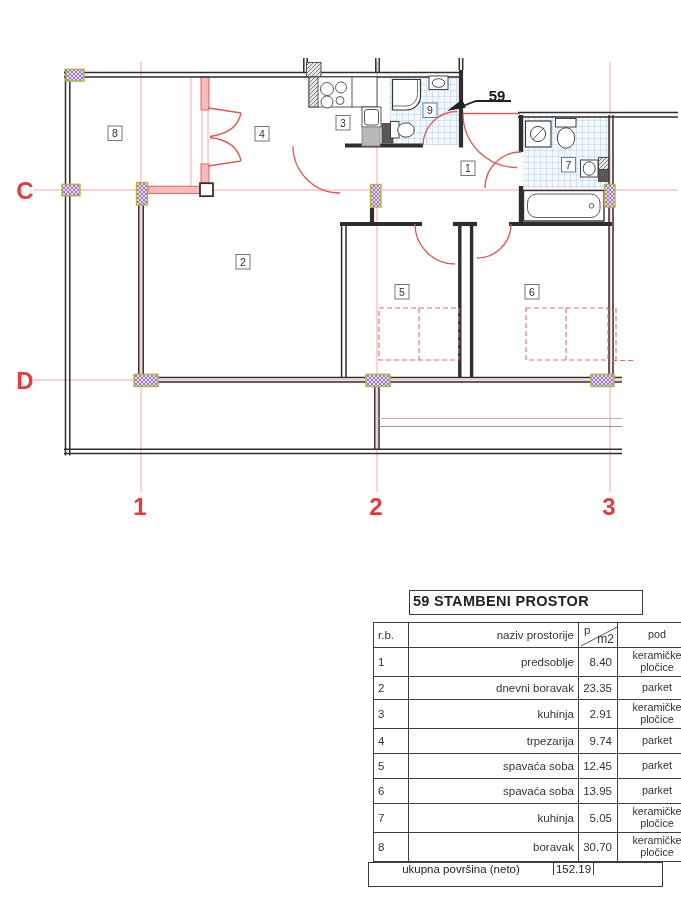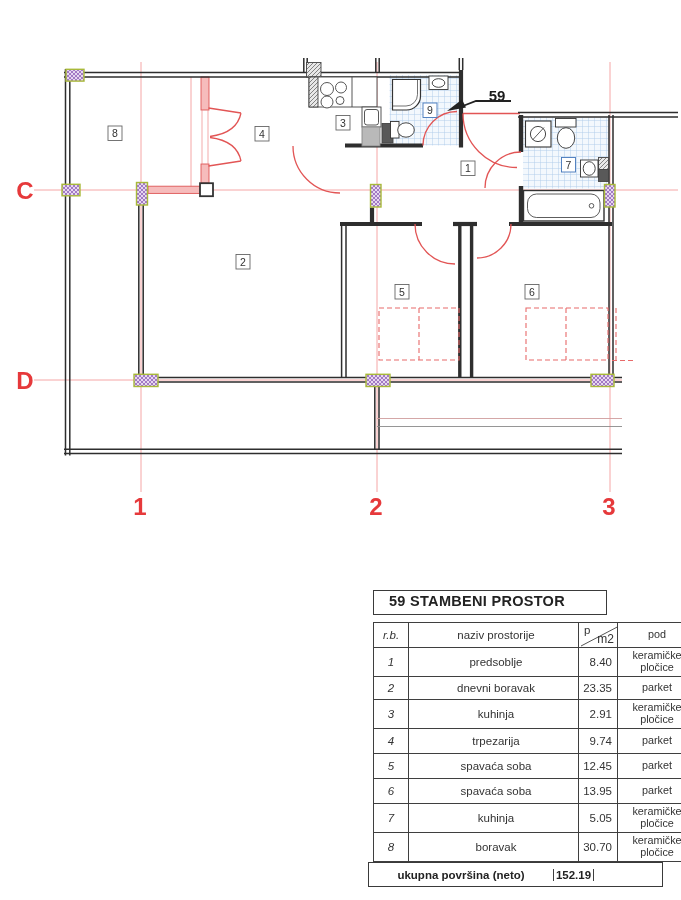--- a/index.html
+++ b/index.html
@@ -5,42 +5,42 @@
   html,body{margin:0;padding:0;}
   body{
     width:681px;height:900px;background:#ffffff;position:relative;
     font-family:"Liberation Sans", sans-serif;color:#2b2b2b;overflow:hidden;
   }
   #plan{position:absolute;left:0;top:0;width:681px;height:560px;}
   
   #sheet{position:absolute;left:373px;top:590px;width:290px;}
   .t-title{
     box-sizing:border-box;width:234px;height:25px;border:1.7px solid #3a3a3a;
-    font-weight:bold;font-size:14.5px;line-height:21px;padding-left:15px;letter-spacing:.3px;color:#222;
+    font-weight:bold;font-size:14.5px;line-height:21px;padding-left:3px;letter-spacing:.3px;color:#222;margin-left:36px;
   }
   #main-table{
     margin-top:7px;border-collapse:collapse;table-layout:fixed;width:290px;
     font-size:11.5px;color:#333;
   }
   #main-table th,#main-table td{
     border:1.4px solid #3f3f3f;padding:0 4px;overflow:hidden;
   }
   #main-table th{font-weight:normal;height:24px;}
-  .c-rb{width:26px;text-align:center;font-style:italic;}
-  .c-naziv{width:156px;text-align:center;padding-left:9px !important;margin-top:28px;}
+  .c-rb{width:26px;text-align:left;}
+  .c-naziv{width:156px;text-align:right;padding-left:9px !important;margin-top:28px;}
   .c-p{width:38px;text-align:right;padding-right:5px !important;}
   .c-pod{width:70px;text-align:center;font-size:10.8px;line-height:1.08;}
   tr.hk{height:29px;} tr.hp{height:25px;} tr.hs{height:23px;}
   th.pm2{position:relative;padding:0 !important;}
   th.pm2 svg{position:absolute;left:0;top:0;}
   th.pm2 .p{position:absolute;left:5px;top:1px;font-size:11.5px;}
   th.pm2 .m2{position:absolute;right:3px;bottom:1px;font-size:12px;}
   .t-total{
     box-sizing:border-box;margin-left:-5px;margin-top:0;width:295px;height:25px;
-    border:1.7px solid #3a3a3a;display:flex;align-items:center;font-weight:bold;font-size:11.5px;color:#222;
+    border:1.7px solid #3a3a3a;display:flex;align-items:flex-start;font-weight:normal;font-size:11.5px;color:#222;
   }
   .t-total .lbl{width:184px;display:flex;align-items:center;justify-content:center;border-right:1.4px solid #3f3f3f;}
   .t-total .val{width:39px;display:flex;align-items:center;justify-content:center;border-right:1.4px solid #3f3f3f;}
   .t-total .rest{flex:1;}
 </style>
 </head>
 <body>
 
 <svg id="plan" viewBox="0 0 681 560">
   <defs>

